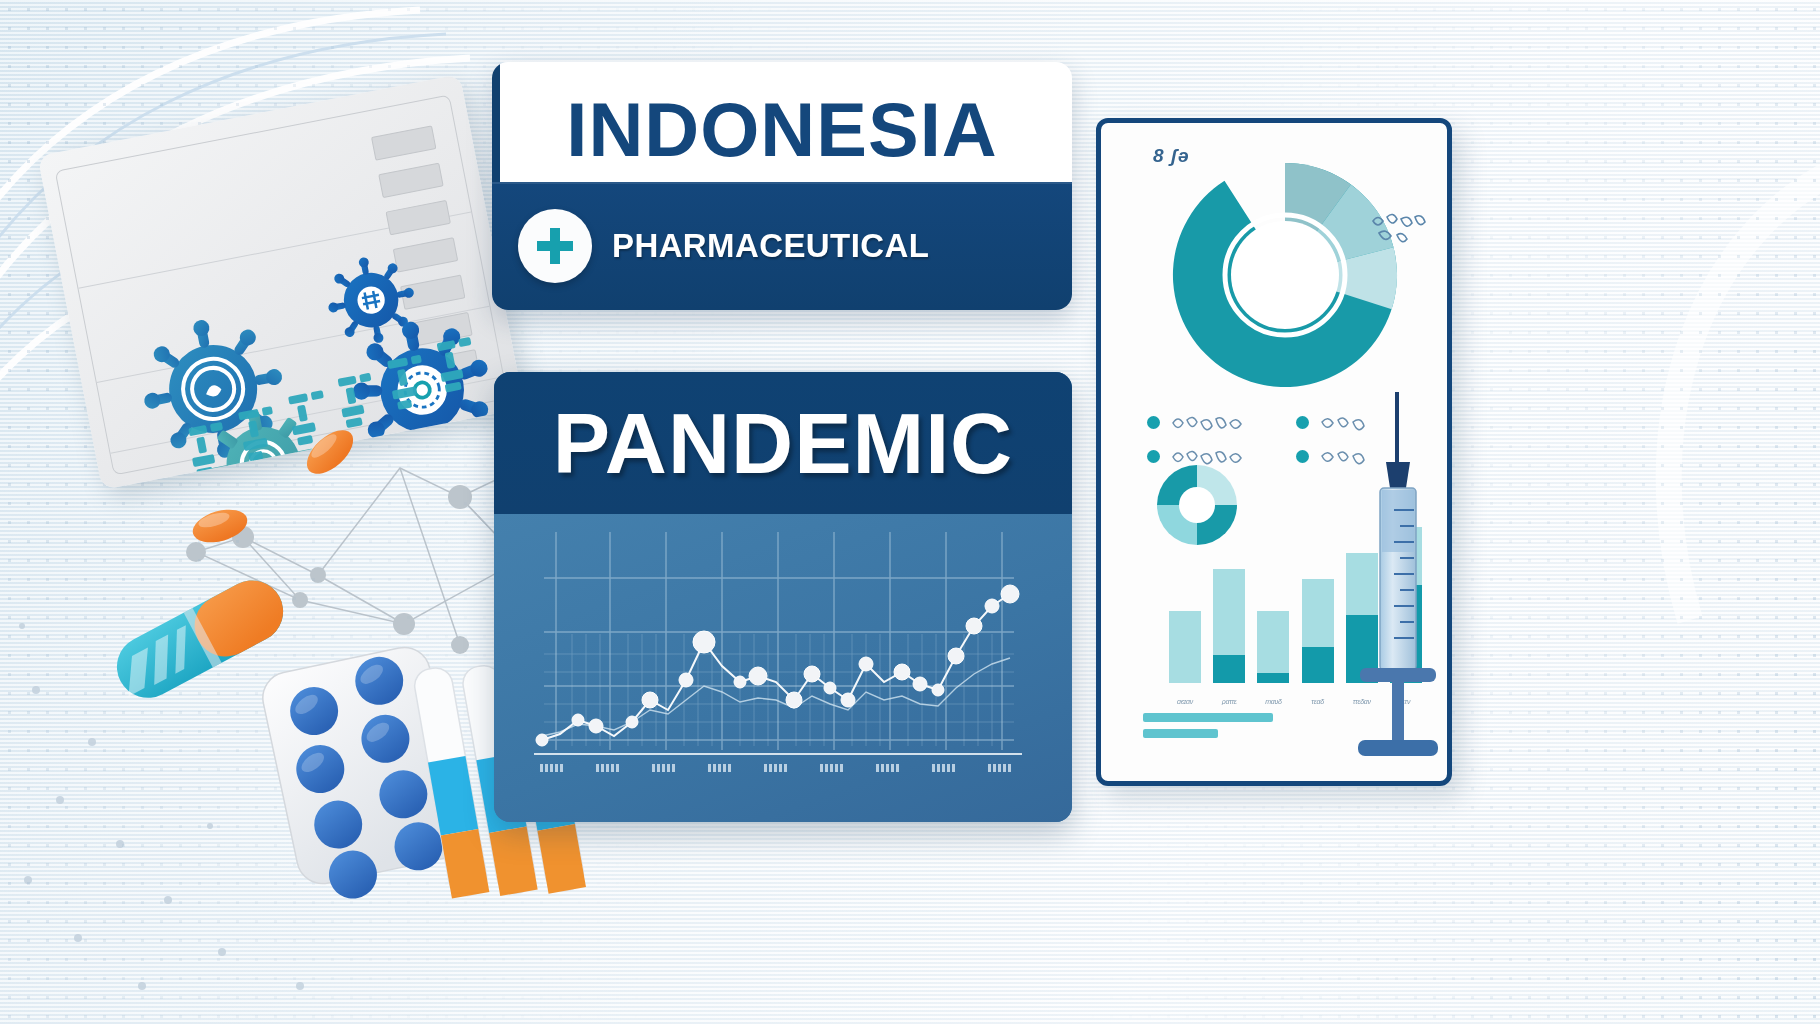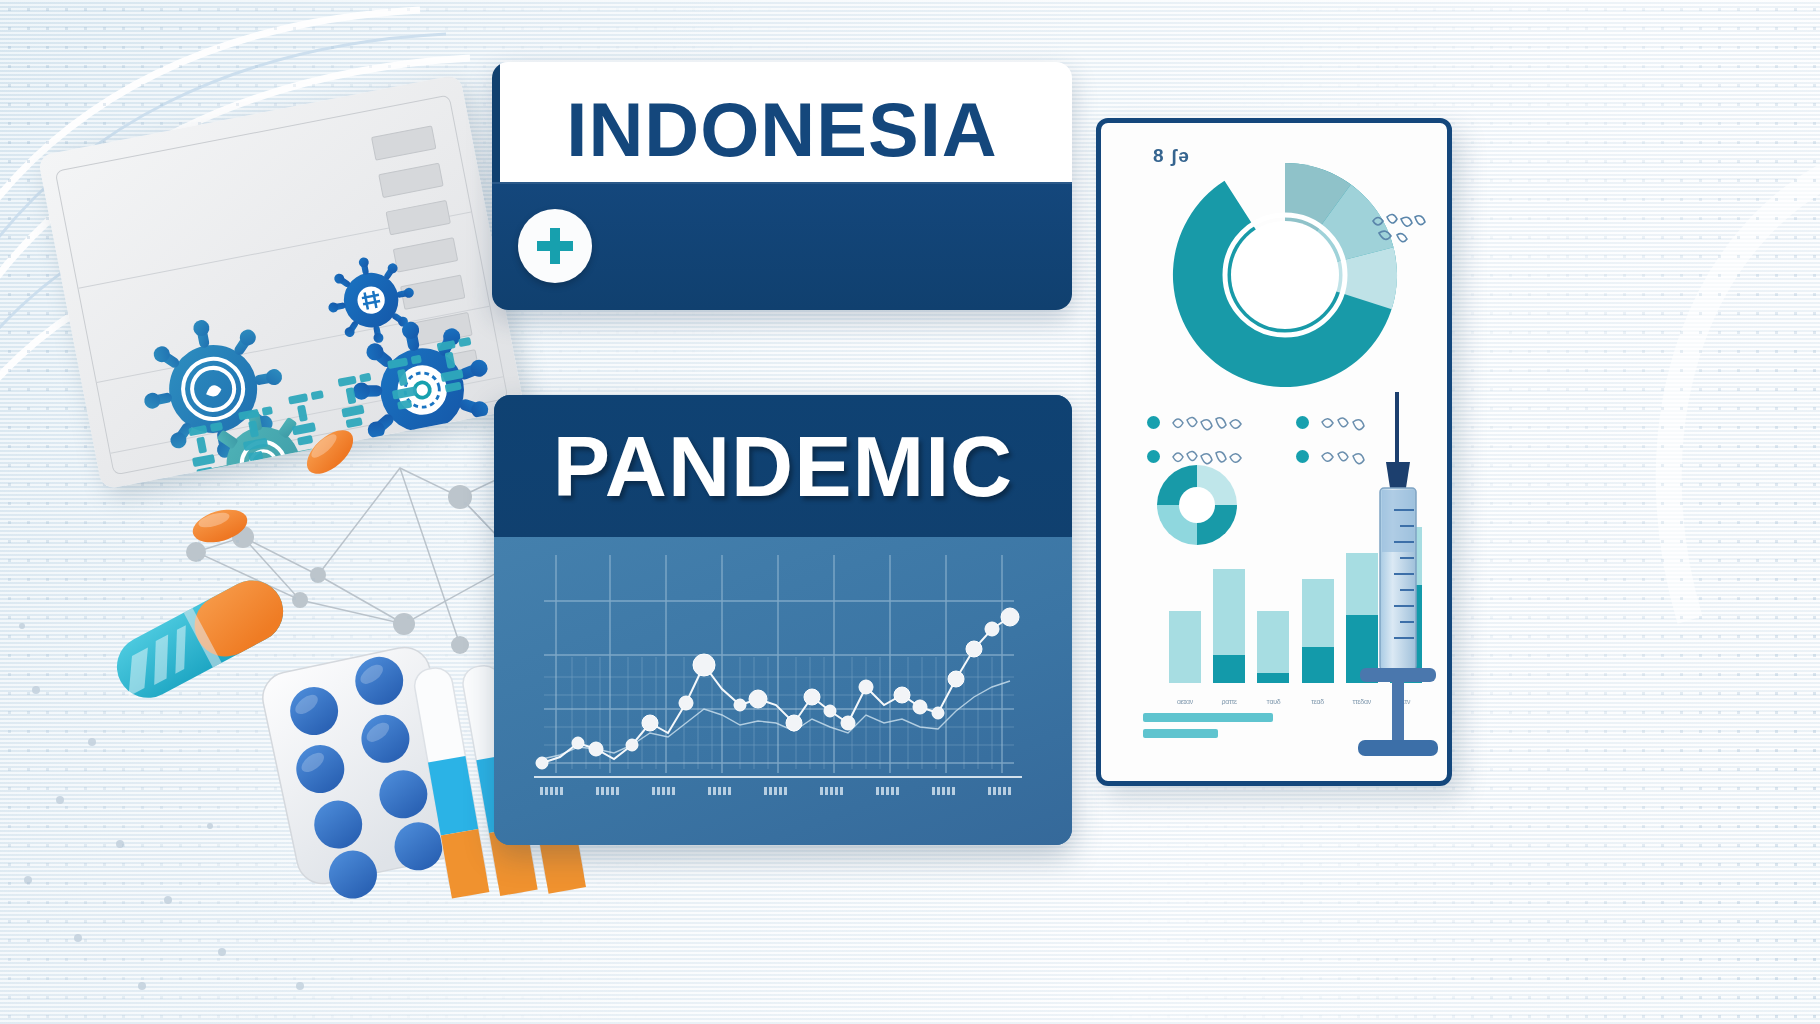--- a/index.html
+++ b/index.html
@@ -90,38 +90,38 @@
     font-size: 33px; line-height: 1.12; letter-spacing: 0.4px;
     text-shadow: 1px 2px 2px rgba(0,0,0,0.30);
   }
 
   
   .pand-card {
     position:absolute; left:494px; top:372px; width:578px; height:450px;
     border-radius: 16px; overflow:hidden;
     box-shadow: 0 12px 30px rgba(30,60,90,0.26);
     background:#3c76a6;
-    margin-top:23px;
   }
   .pand-head {
     height: 142px; background: linear-gradient(180deg,#0f4273 0%,#10406f 100%);
     display:flex; align-items:center; justify-content:center;
   }
   .pand-title {
     color:#fff; font-size: 86px; font-weight:700; letter-spacing:1px;
     text-shadow: 3px 4px 4px rgba(0,0,0,0.32);
   }
   .pand-body { position:absolute; left:0; right:0; top:142px; bottom:0;
     background: linear-gradient(160deg,#4480ad 0%, #3b75a4 55%, #35699a 100%); }
 
   
   .right-panel {
     position:absolute; left:1096px; top:118px; width:356px; height:668px;
     background:#fdfdfd; border: 5px solid #14477c; border-radius: 12px;
     box-shadow: 10px 12px 26px rgba(40,70,100,0.18);
+    font-style: italic;
   }
   .rp-clip { position:absolute; inset:0; overflow:hidden; border-radius:10px; }
 
   .donut-caption {
     position:absolute; left: 52px; top: 22px;
     color:#35648f; font-size: 19px; letter-spacing:1px; font-weight:600;
   }
   .legend-grid {
     position:absolute; left: 46px; top: 290px; width: 280px;
     display:grid; grid-template-columns: 1fr 1fr; gap: 16px 18px;
@@ -545,20 +545,21 @@
   <div class="indo-card">
     <div class="indo-accent"></div>
     <div class="indo-title nowrap">INDONESIA</div>
     <div class="indo-band">
       <div class="cross-badge">
         <svg width="44" height="44" viewBox="0 0 44 44">
           <path d="M17 4 h10 v13 h13 v10 h-13 v13 h-10 v-13 h-13 v-10 h13 z" fill="#17a0ae"></path>
         </svg>
       </div>
       <div class="indo-sub">
+        <div>PHARMACEUTICAL</div>
       </div>
     </div>
   </div>
 
   <div class="pand-card">
     <div class="pand-head">
       <div class="pand-title">PANDEMIC</div>
     </div>
     <div class="pand-body">
       <svg width="578" height="308" viewBox="0 0 578 308">

